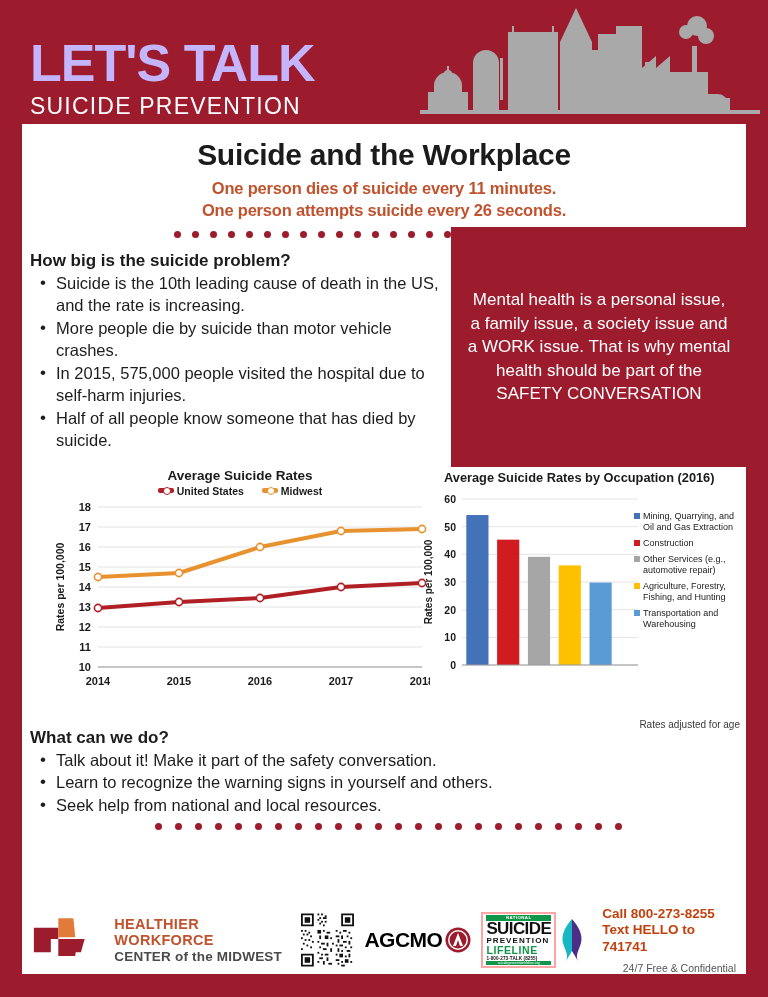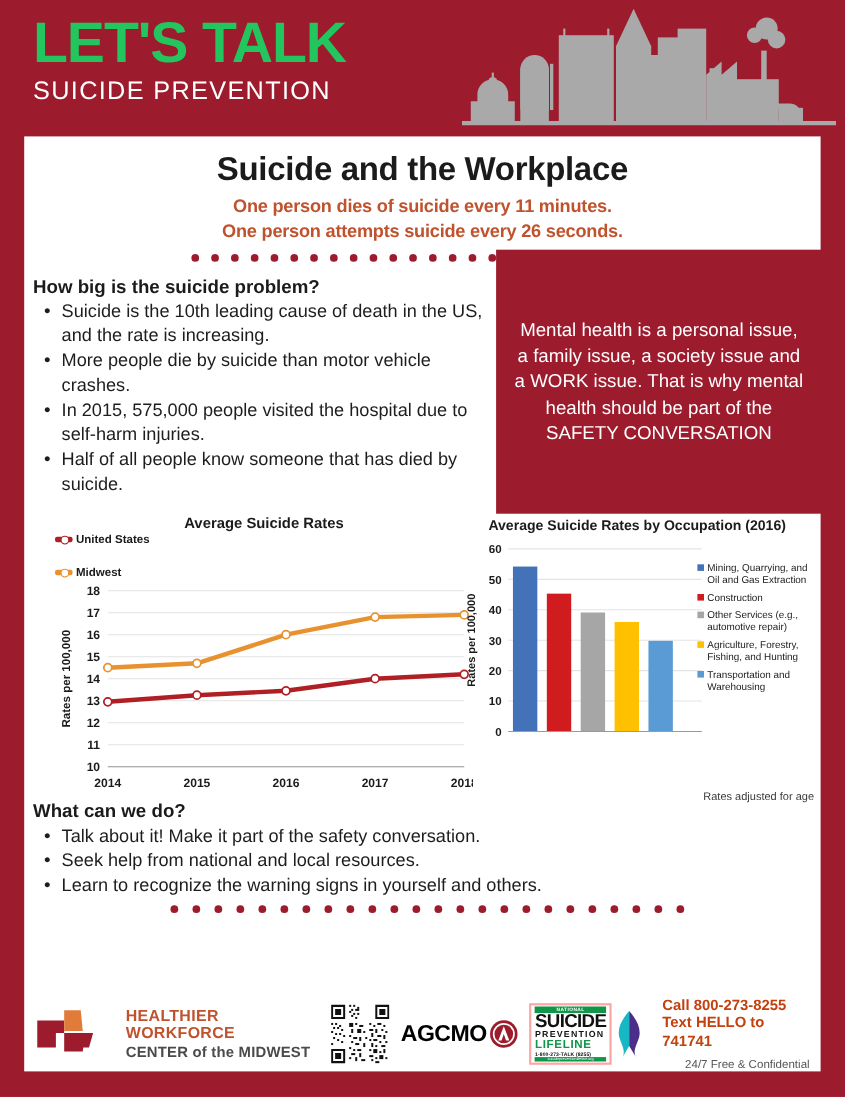--- a/index.html
+++ b/index.html
@@ -8,22 +8,22 @@
     font-family: "Liberation Sans", sans-serif;
     background: #9C1B2D;
     overflow: hidden;
   }
   .poster { position: relative; width: 768px; height: 997px; background: #9C1B2D; }
 
   
   .header { position: relative; height: 120px; width: 100%; }
   .header-text { position: absolute; left: 30px; top: 12px; }
   .title-main {
-    color: #22c55e; font-size: 52px; font-weight: 700; letter-spacing: -1px;
-    line-height: 1.05; font-family: "Liberation Sans", sans-serif;
+    color: #c4b5fd; font-size: 52px; font-weight: 700; letter-spacing: -1px;
+    line-height: 1.05; font-family: "Liberation Sans", sans-serif; margin-top: 24px;
   }
   .title-sub {
     color: #ffffff; font-size: 23px; font-weight: 400; letter-spacing: 1.2px;
     margin-top: 2px;
   }
   .skyline { position: absolute; right: 8px; top: 6px; }
 
   
   .card {
     position: absolute; left: 22px; top: 124px;
@@ -74,21 +74,21 @@
   
   .charts { position: relative; margin-top: 16px; height: 256px; }
 
   .line-chart { position: absolute; left: 28px; top: 0; width: 380px; height: 252px; }
   .bar-chart  { position: absolute; left: 398px; top: 2px; width: 326px; height: 252px; }
 
   .chart-title {
     text-align: center; font-size: 13.5px; font-weight: 700; color: #1b1b1b;
   }
   .bar-chart .chart-title { text-align: left; padding-left: 24px; font-size: 12.8px; }
-  .legend-inline { display: flex; justify-content: center; gap: 18px; margin-top: 2px; flex-direction: column; }
+  .legend-inline { display: flex; justify-content: center; gap: 18px; margin-top: 2px; }
   .legend-inline .li { display: flex; align-items: center; gap: 3px; font-size: 10.5px; font-weight: 700; color: #1b1b1b; }
   .lg-mark { width: 16px; height: 5px; border-radius: 2px; position: relative; }
   .lg-mark::after {
     content: ""; position: absolute; left: 5px; top: -1.5px; width: 6px; height: 6px;
     border-radius: 50%; background: #fff; border: 1px solid currentColor;
   }
 
   .note-adj {
     position: absolute; right: 6px; bottom: -8px; font-size: 10px; color: #3a3a3a;
   }
@@ -307,22 +307,22 @@
             <text x="223" y="142" font-size="9" fill="#1b1b1b" font-family="&quot;Liberation Sans&quot;, sans-serif">Warehousing</text>
           </svg>
         <div class="note-adj">Rates adjusted for age</div>
       </div>
     </div>
 
     <div class="actions">
       <div class="qa-head">What can we do?</div>
       <ul class="bullets">
           <li>Talk about it! Make it part of the safety conversation.</li>
+          <li>Learn to recognize the warning signs in yourself and others.</li>
           <li>Seek help from national and local resources.</li>
-          <li>Learn to recognize the warning signs in yourself and others.</li>
         </ul>
       <div class="dots wide">
           <span class="dot"></span>
           <span class="dot"></span>
           <span class="dot"></span>
           <span class="dot"></span>
           <span class="dot"></span>
           <span class="dot"></span>
           <span class="dot"></span>
           <span class="dot"></span>

